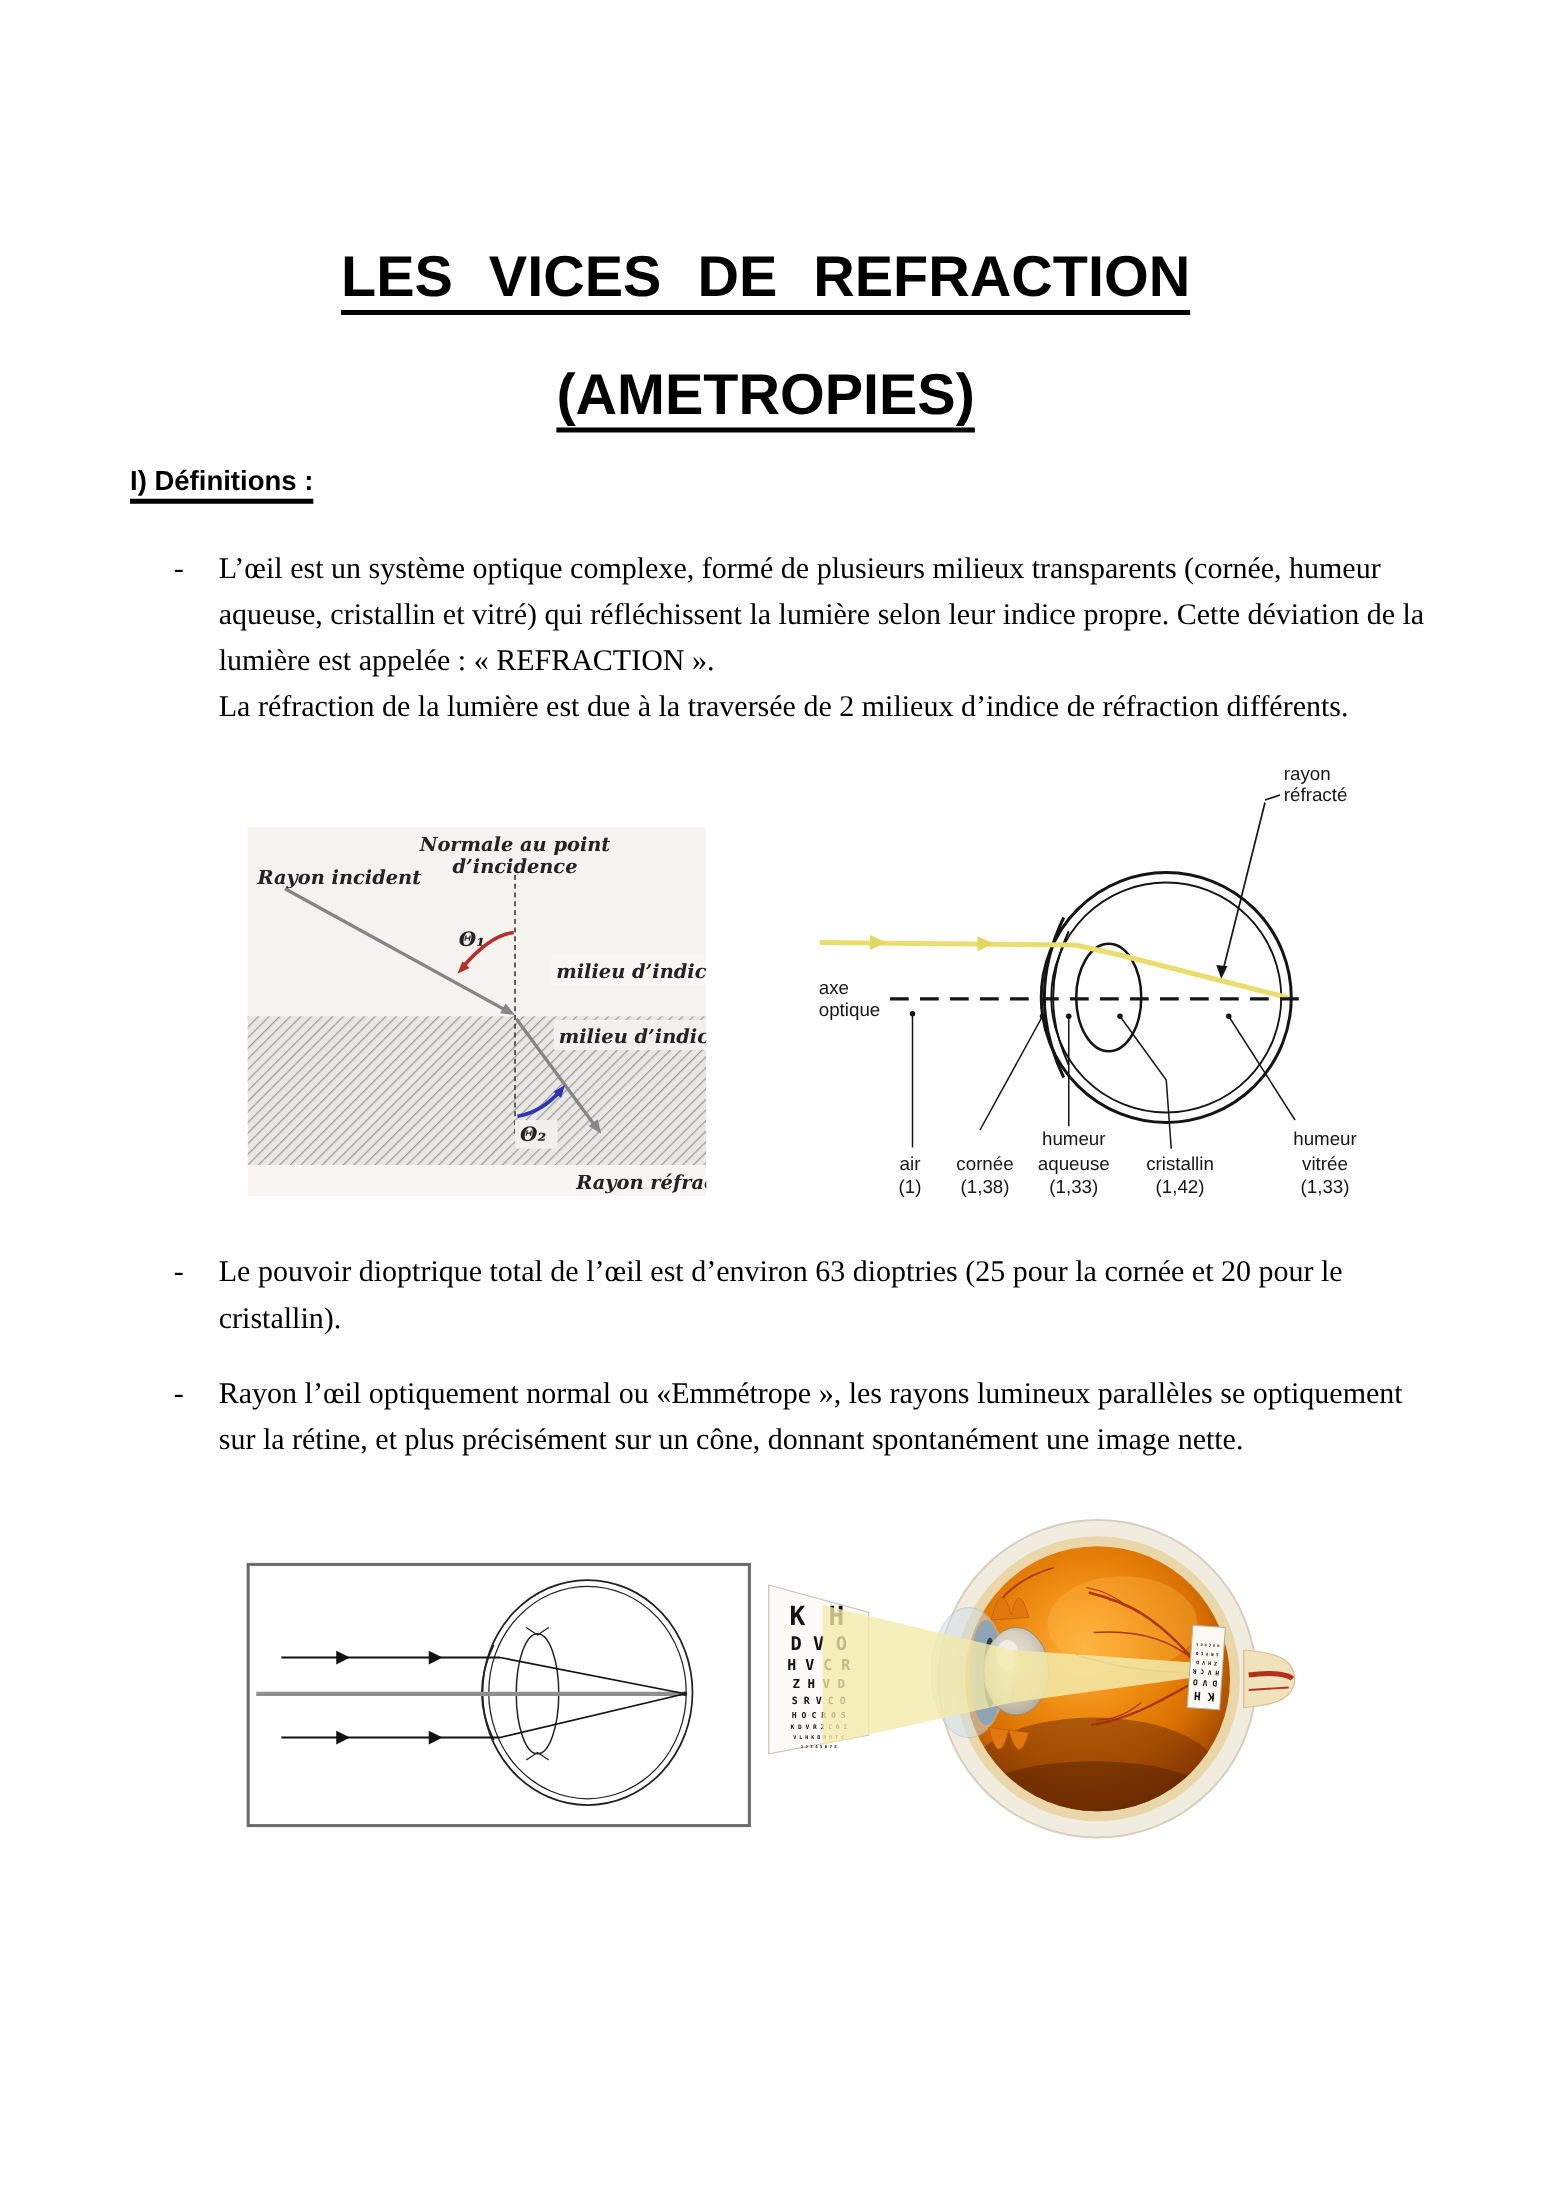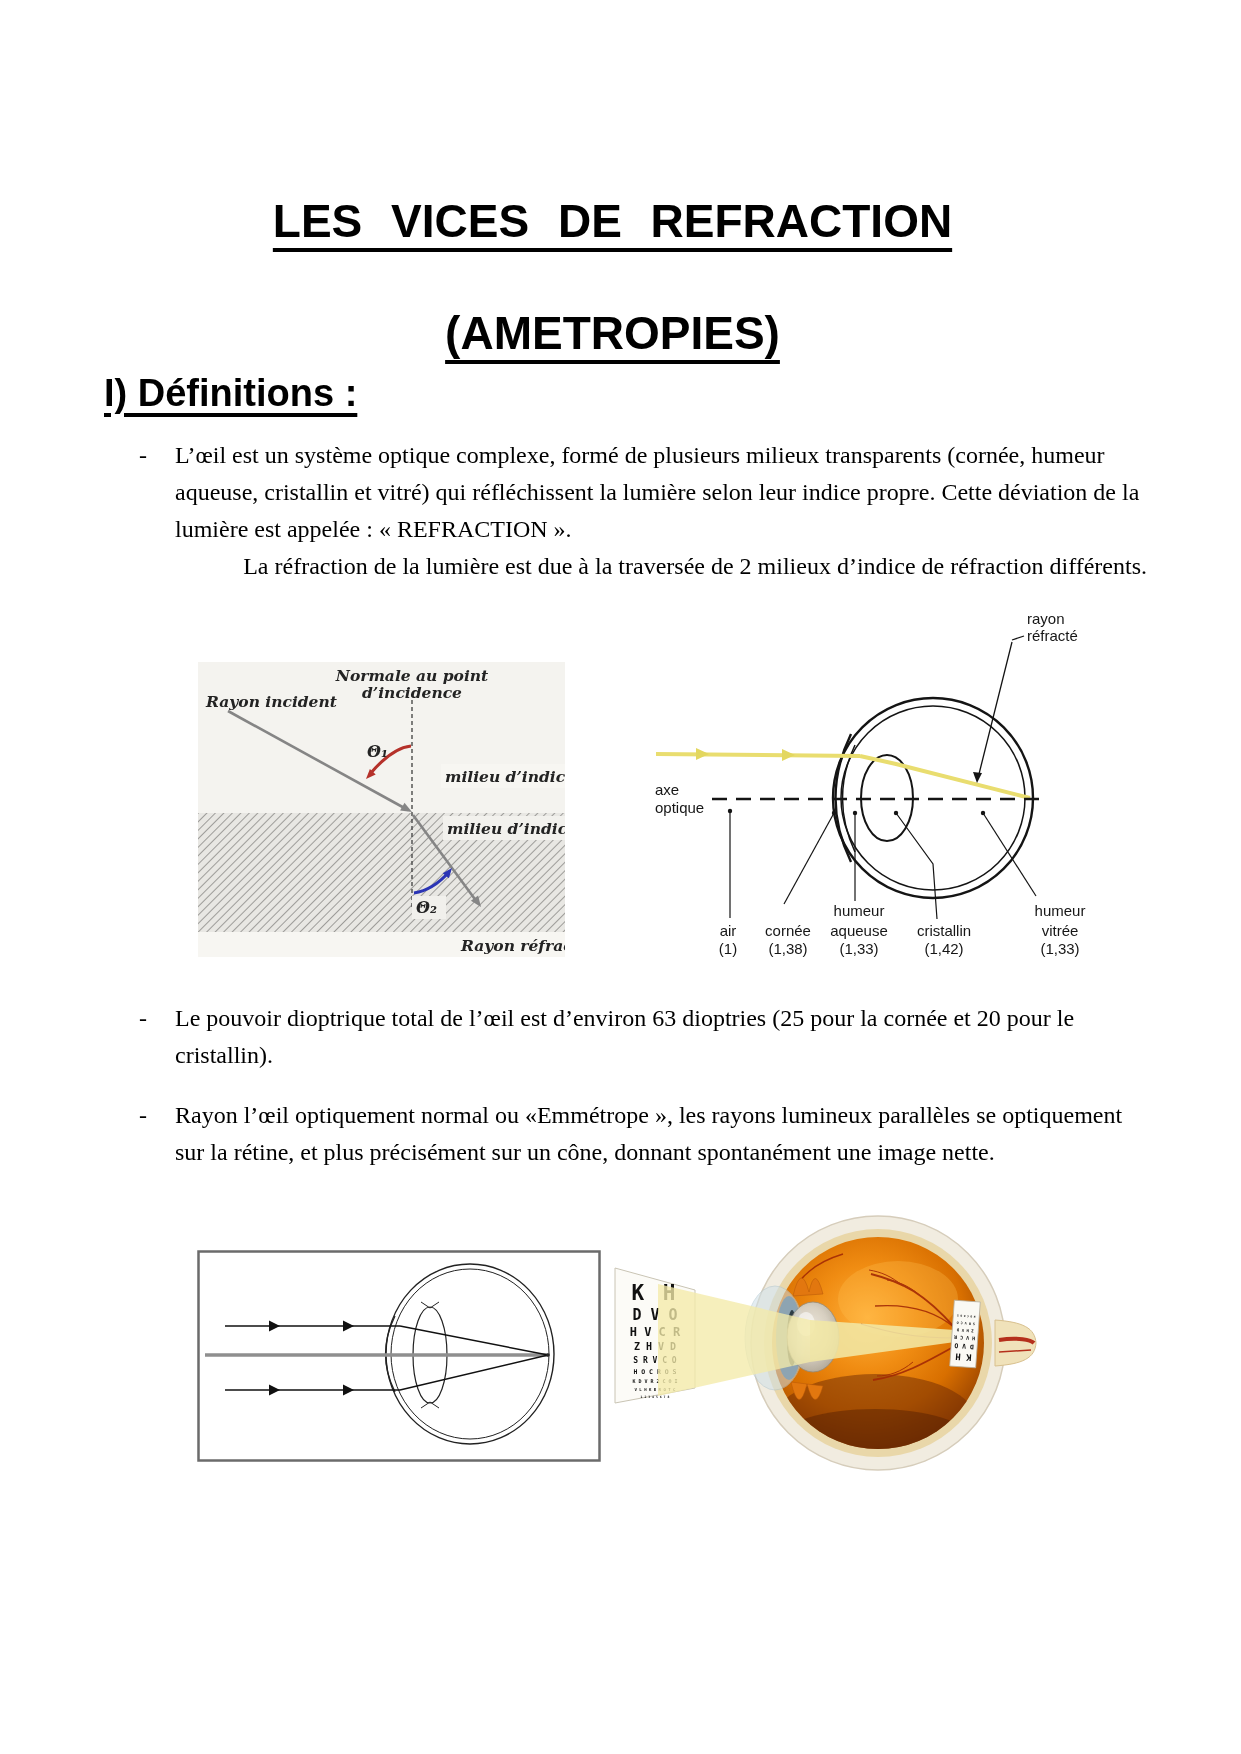--- a/index.html
+++ b/index.html
@@ -2,29 +2,29 @@
 <html><head>
 <meta charset="utf-8">
 <style>
   html,body{margin:0;padding:0;background:#888;}
   .page{position:relative;width:1241px;height:1754px;margin:0 auto;background:#ffffff;
         font-family:"Liberation Serif",serif;color:#000;overflow:hidden;}
   .title{position:absolute;left:0;right:16px;text-align:center;
          font-family:"Liberation Sans",sans-serif;font-weight:800;font-size:46px;
          letter-spacing:0px;word-spacing:16px;}
   .title .u{text-decoration:underline;text-decoration-thickness:4px;text-underline-offset:11px;}
-  .t1{top:194px;} .t2{top:288px;word-spacing:0;margin-top:18px;}
+  .t1{top:194px;} .t2{top:288px;word-spacing:0;}
   .heading{position:absolute;left:104px;top:372px;
-           font-family:"Liberation Sans",sans-serif;font-weight:800;font-size:38px;
+           font-family:"Liberation Sans",sans-serif;font-weight:800;font-size:22px;
            text-decoration:underline;text-decoration-thickness:3.5px;text-underline-offset:7px;}
   .bullet{position:absolute;display:flex;font-size:24px;line-height:37px;}
   .bullet .dash{width:36px;flex:none;}
   .bullet .btxt{flex:1;}
   .bullet b{font-weight:normal;}
-  .cont{display:block;text-align:right;}
+  .cont{display:block;}
   .fig{position:absolute;}
   .dlabel{font-family:"DejaVu Serif",serif;font-style:italic;font-weight:bold;fill:#232323;}
   .slabel{font-family:"Liberation Sans",sans-serif;fill:#161616;}
   .optotype{font-family:"DejaVu Sans Mono",monospace;font-weight:bold;fill:#111;}
 </style>
 </head>
 <body>
 
 <div class="page">
 

